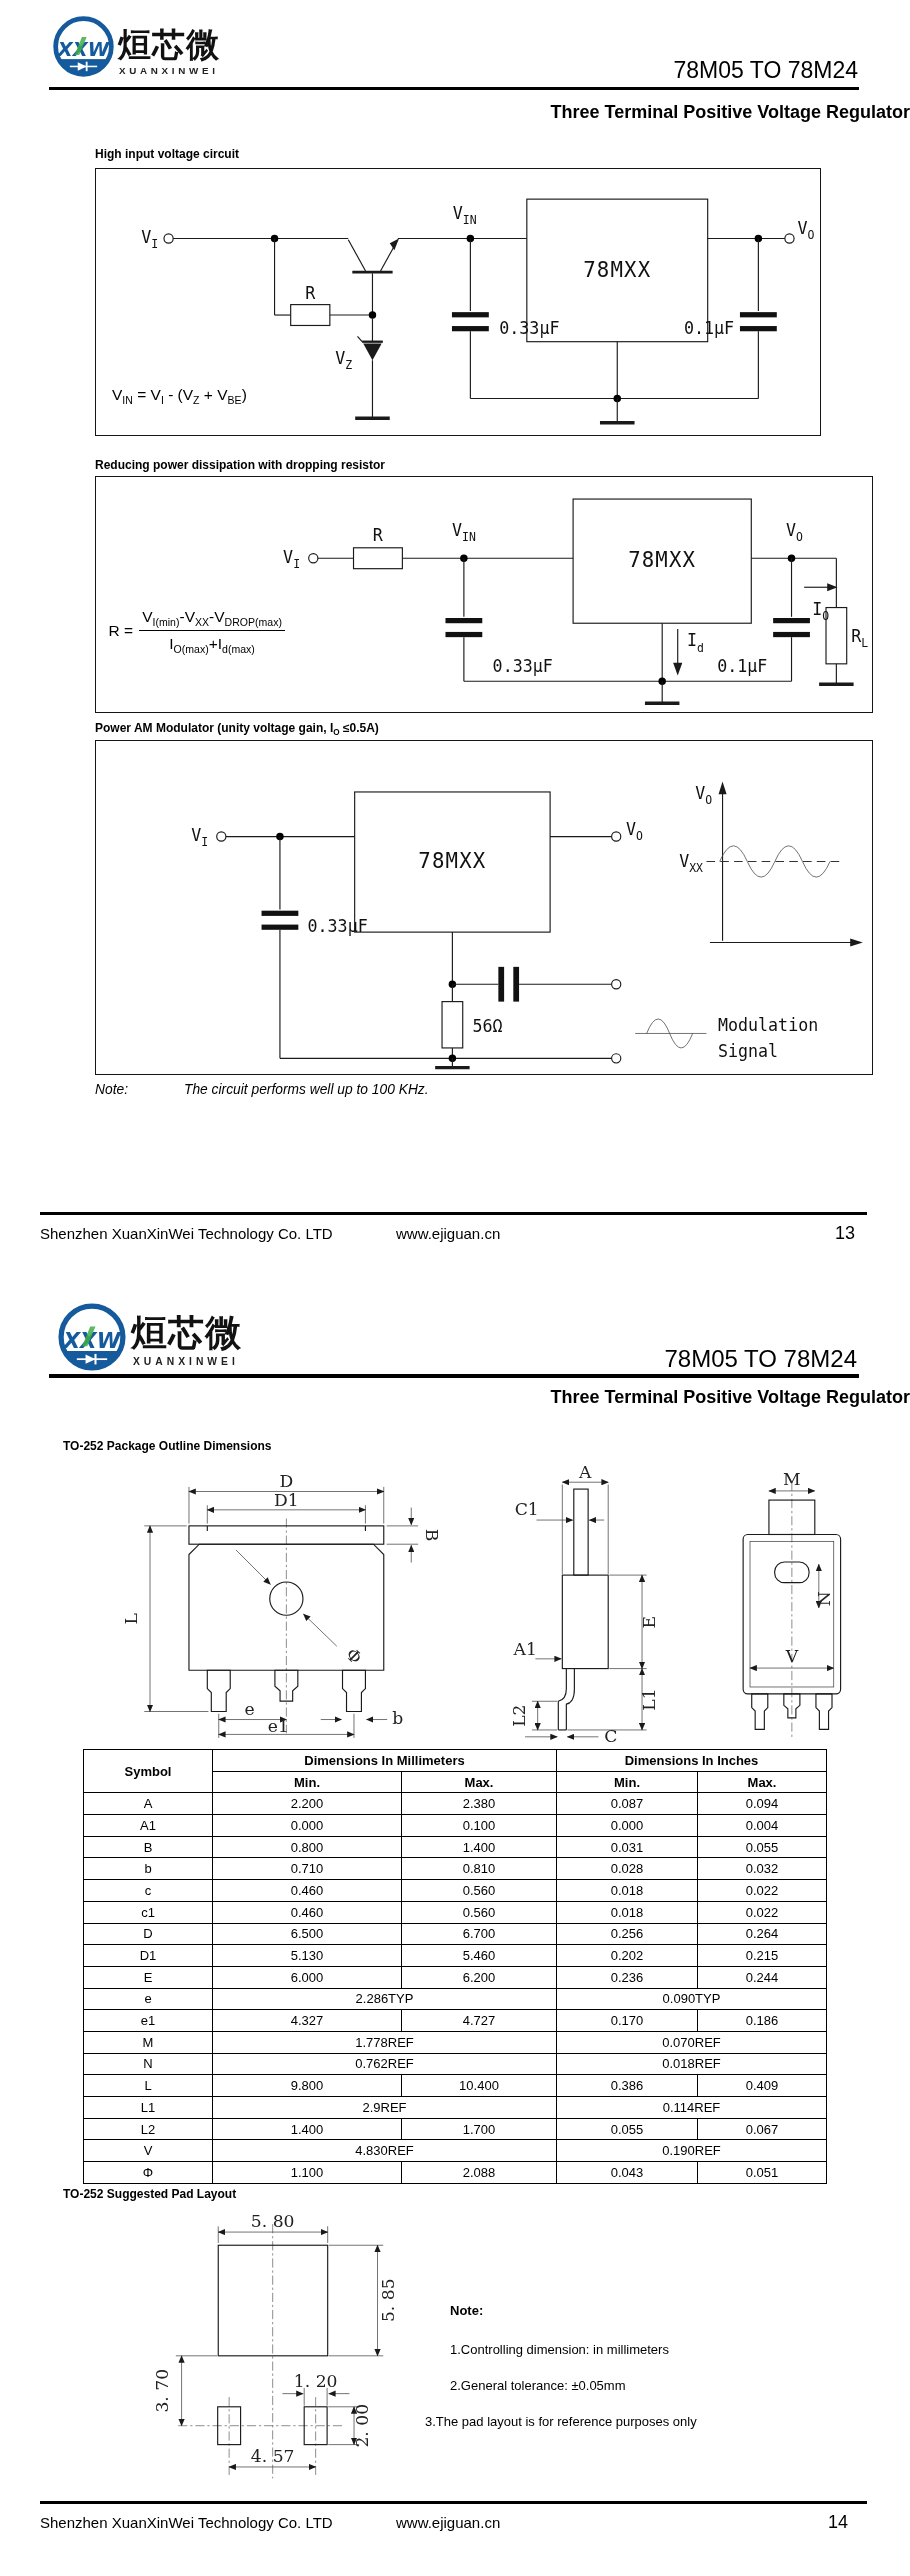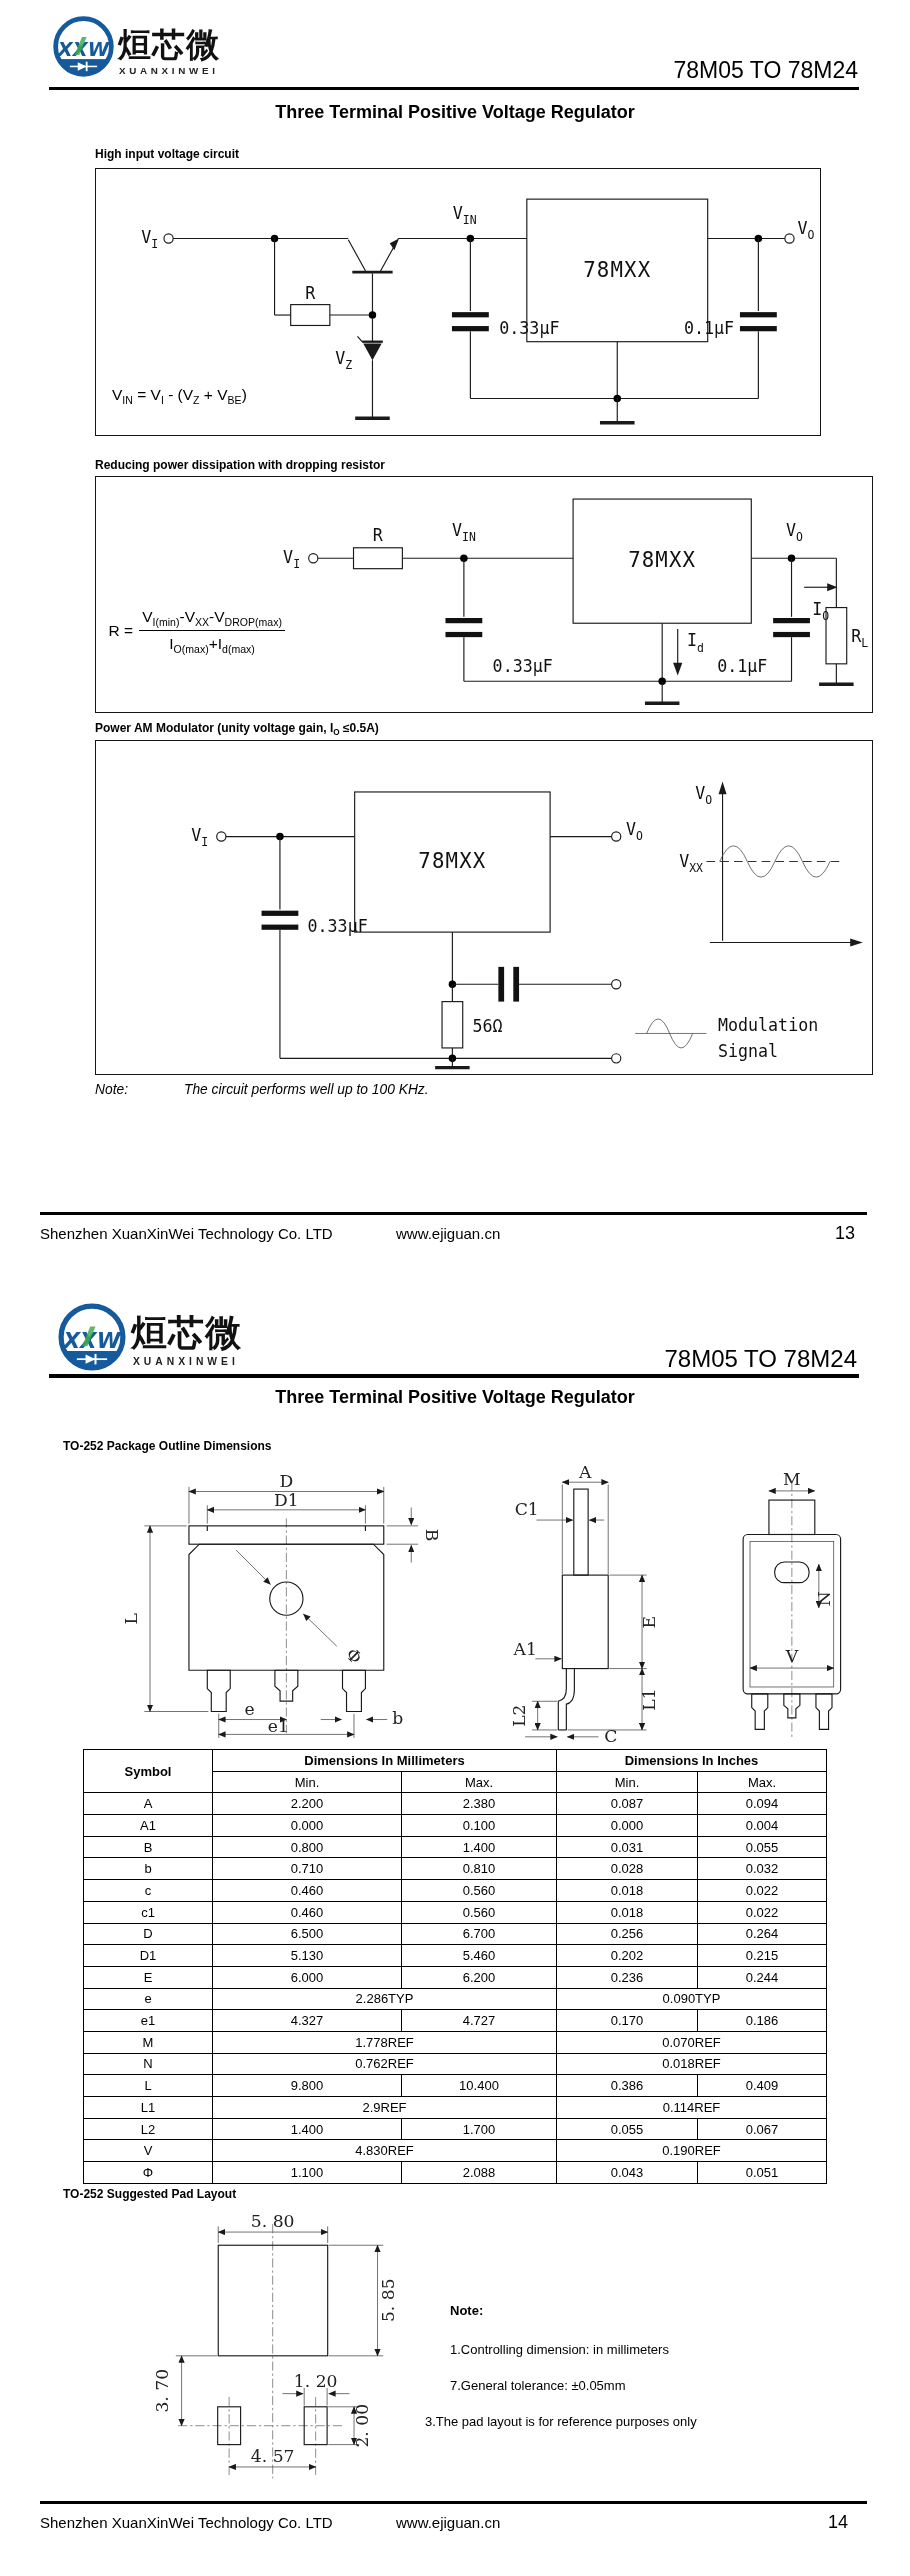--- a/index.html
+++ b/index.html
@@ -6,39 +6,39 @@
   body{width:910px;height:2576px;background:#fff;color:#000;
        font-family:"Liberation Sans",sans-serif;position:relative}
   .page{position:absolute;left:0;width:910px;height:1288px;background:#fff;overflow:hidden}
   #pg1{top:0}
   #pg2{top:1288px}
   .abs{position:absolute}
   .rule{position:absolute;background:#000}
   .brand-cn{position:absolute;font-weight:bold;font-family:"DejaVu Sans",sans-serif;color:#111;letter-spacing:1.1px}
   .brand-en{position:absolute;font-weight:bold;color:#222}
   .part{position:absolute;font-size:23px;color:#000;white-space:nowrap}
-  .title{position:absolute;left:0;width:100%;text-align:center;font-weight:bold;font-size:18px}
+  .title{position:absolute;left:0;width:100%;text-align:right;font-weight:bold;font-size:18px}
   .sec{position:absolute;font-weight:bold;font-size:12px;white-space:nowrap}
   .fig{position:absolute;border:1.4px solid #151515;background:#fff}
   .fig svg{display:block}
   .formula{position:absolute;font-size:15.5px;white-space:nowrap}
   sub{font-size:68%}
   .frac-wrap{display:flex;align-items:center;gap:5.7px}
   .frac{display:inline-flex;flex-direction:column;text-align:center}
   .frac .num{padding:0 3.4px 2.3px 3.4px}
   .frac .den{border-top:1.1px solid #000;padding:3.4px 3.4px 0 3.4px}
   .note-label,.note-text{position:absolute;font-style:italic;font-size:13.8px}
   .foot-co,.foot-web{position:absolute;font-size:15px}
   .foot-page{position:absolute;font-size:18px}
   .n-label{position:absolute;font-weight:bold;font-size:13px}
   .n-item{position:absolute;font-size:13px}
   .dimtable{position:absolute;left:83px;top:461px;border-collapse:collapse;border:1.7px solid #000;table-layout:fixed}
   .dimtable td,.dimtable th{border:1.1px solid #000;text-align:center;font-size:13px;padding:0;height:20.7px}
   .dimtable th{font-weight:bold}
-  .dimtable .sub-h{font-weight:normal}
+  .dimtable .sub-h{font-weight:bold}
   .mono{font-family:"DejaVu Sans Mono",monospace;font-size:29px;fill:#111}
   .chipname{font-family:"DejaVu Sans Mono",monospace;font-size:36px;fill:#111;letter-spacing:2px}
   .cad{font-family:"DejaVu Serif",serif;font-size:30px;fill:#222}
   .ln{stroke:#1a1a1a;stroke-width:2;fill:none}
   .thin{stroke:#444;stroke-width:1.3;fill:none}
   .cl{stroke:#666;stroke-width:1.3;fill:none;stroke-dasharray:16 5 4 5}
 </style>
 </head>
 <body>
 
@@ -587,21 +587,21 @@
       <line x1="452" y1="413" x2="506" y2="413" class="thin"></line>
     <line x1="497" y1="347" x2="497" y2="413" class="thin" marker-start="url(#arP)" marker-end="url(#arP)"></line>
     <text class="cad" x="522" y="380" transform="rotate(270 522 380)" text-anchor="middle">2. 00</text>
 
     <line x1="279" y1="452" x2="430" y2="452" class="thin" marker-start="url(#arP)" marker-end="url(#arP)"></line>
     <text class="cad" x="355" y="444" text-anchor="middle">4. 57</text>
   </svg>
 
   <div class="n-label" style="left:450px;top:1015px">Note:</div>
   <div class="n-item" style="left:450px;top:1054px">1.Controlling dimension: in millimeters</div>
-  <div class="n-item" style="left:450px;top:1090px">7.General tolerance: ±0.05mm</div>
+  <div class="n-item" style="left:450px;top:1090px">2.General tolerance: ±0.05mm</div>
   <div class="n-item" style="left:425px;top:1126px">3.The pad layout is for reference purposes only</div>
 
   <div class="rule" style="left:40px;top:1213px;width:827px;height:3.4px"></div>
   <div class="foot-co" style="left:40px;top:1226px">Shenzhen XuanXinWei Technology Co. LTD</div>
   <div class="foot-web" style="left:396px;top:1226px">www.ejiguan.cn</div>
   <div class="foot-page" style="right:62px;top:1224px">14</div>
 </div>
 
 
 </body></html>

